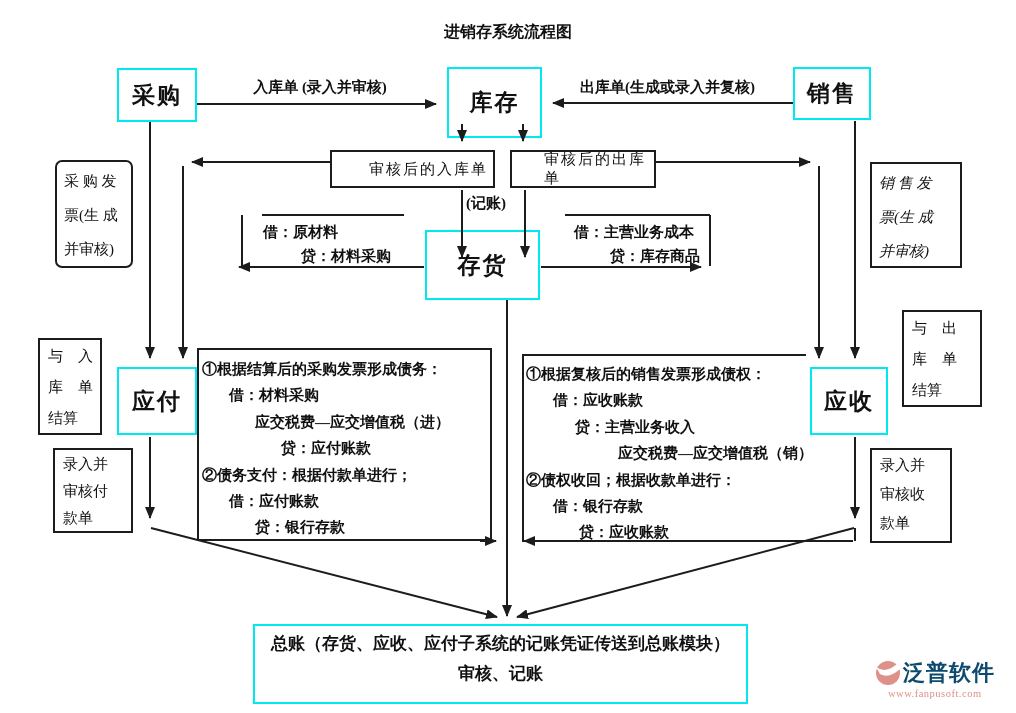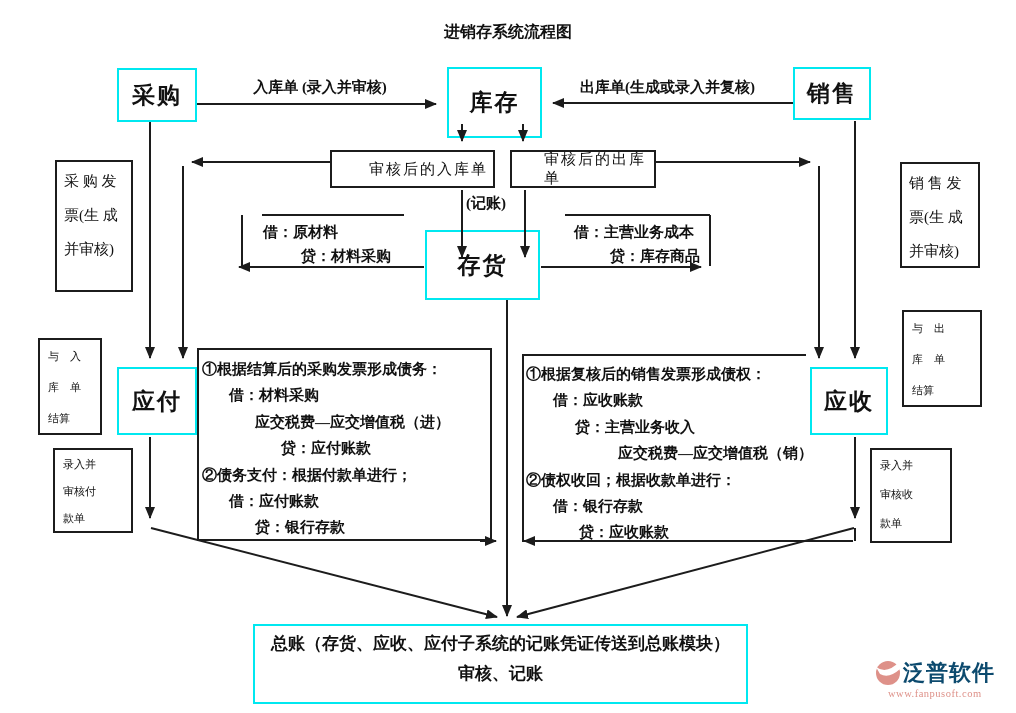--- a/index.html
+++ b/index.html
@@ -5,21 +5,21 @@
   html,body{margin:0;padding:0;background:#fff;}
   #canvas{position:relative;width:1016px;height:713px;background:#fff;overflow:hidden;
           font-family:"Liberation Serif","DejaVu Serif",serif;color:#111;}
   .abs{position:absolute;box-sizing:border-box;}
   .cyan{border:2px solid #00e8f0;background:#fff;z-index:1;}
   .blk{border:2px solid #1c1c1c;background:#fff;z-index:1;}
   .big{font-size:23px;font-weight:bold;letter-spacing:2px;display:flex;align-items:center;justify-content:center;}
   .ctr{display:flex;align-items:center;justify-content:center;padding-left:32px;}
   .lbl{font-size:15px;font-weight:bold;text-align:center;z-index:4;}
   .doc{font-size:15px;line-height:34px;padding:2px 0 0 7px;}
-  .doc3{font-size:11px;line-height:31px;padding:1px 0 0 8px;}
+  .doc3{font-size:15px;line-height:31px;padding:1px 0 0 8px;}
   .note{font-size:15px;font-weight:bold;line-height:26.4px;padding-top:6px;z-index:1;}
   .note .i0{padding-left:3px}
   .note .i1{padding-left:30px}
   .note .i2{padding-left:56px}
   .note .i2b{padding-left:52px}
   .note .i3{padding-left:82px}
   .note .i3b{padding-left:95px}
   .entries{font-size:15px;font-weight:bold;line-height:24px;z-index:4;}
   svg.layer{position:absolute;left:0;top:0;z-index:2;}
   .ledger{font-size:17px;font-weight:bold;text-align:center;line-height:30px;padding-top:3px;z-index:1;}
@@ -84,37 +84,37 @@
 
   <div class="abs entries" style="left:263px;top:220px;width:165px;height:48px;">
     <div>借：原材料</div>
     <div style="padding-left:38px;">贷：材料采购</div>
   </div>
   <div class="abs entries" style="left:574px;top:220px;width:200px;height:48px;">
     <div>借：主营业务成本</div>
     <div style="padding-left:36px;">贷：库存商品</div>
   </div>
 
-  <div class="abs blk doc" style="left:55px;top:160px;width:78px;height:132px;">
+  <div class="abs blk doc" style="left:55px;top:160px;width:78px;height:108px;border-radius:7px;">
     <div>采 购 发</div>
     <div>票(生 成</div>
     <div>并审核)</div>
   </div>
   <div class="abs blk doc3" style="left:38px;top:338px;width:64px;height:97px;">
     <div>与　入</div>
     <div>库　单</div>
     <div>结算</div>
   </div>
   <div class="abs blk doc3" style="left:53px;top:448px;width:80px;height:85px;line-height:27px;">
     <div>录入并</div>
     <div>审核付</div>
     <div>款单</div>
   </div>
 
-  <div class="abs blk doc" style="left:900px;top:162px;width:80px;height:106px;">
+  <div class="abs blk doc" style="left:870px;top:162px;width:92px;height:106px;font-style:italic;">
     <div>销 售 发</div>
     <div>票(生 成</div>
     <div>并审核)</div>
   </div>
   <div class="abs blk doc3" style="left:902px;top:310px;width:80px;height:97px;">
     <div>与　出</div>
     <div>库　单</div>
     <div>结算</div>
   </div>
   <div class="abs blk doc3" style="left:870px;top:448px;width:82px;height:95px;line-height:29px;">

